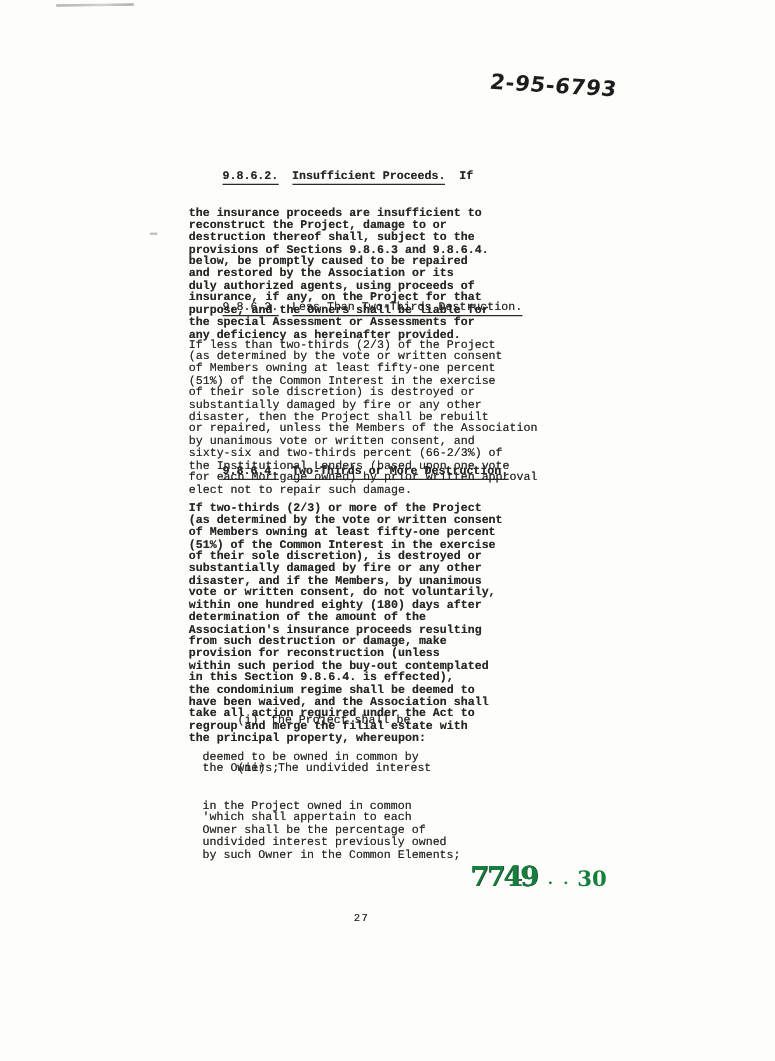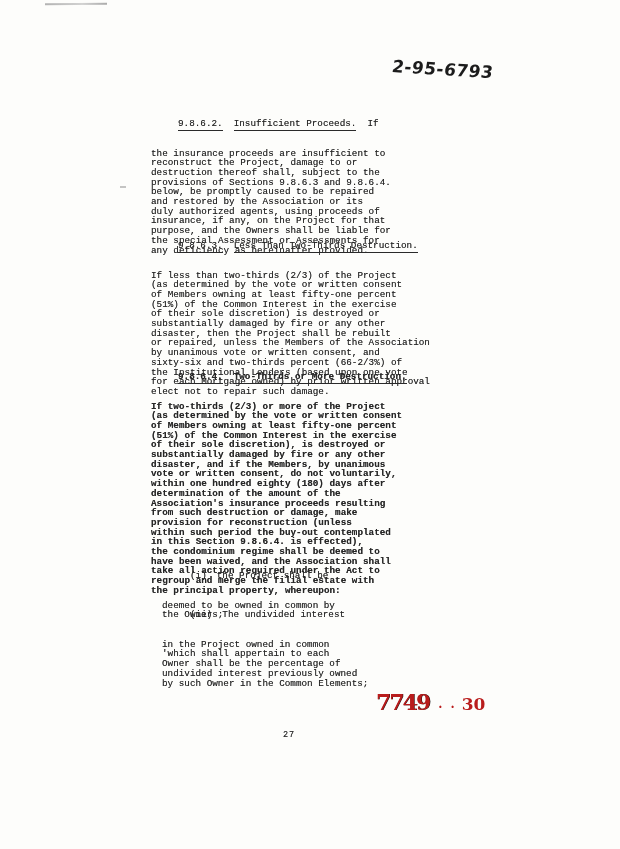--- a/index.html
+++ b/index.html
@@ -26,41 +26,41 @@
     position:absolute;left:392px;top:60px;width:130px;
     font-family:"DejaVu Sans",sans-serif;
     font-size:17px;font-weight:bold;color:#1c1c1c;
     transform:rotate(3.5deg) skewX(-6deg);
     letter-spacing:0.5px;white-space:nowrap;
   }
   
   .sec,.subitem{position:absolute;font-size:9.3px;line-height:9.7px;white-space:pre;}
   .sec{left:151px;width:330px;}
   .line{white-space:pre;text-shadow:0 0 0.35px rgba(20,20,20,.55);}
-  .s1{top:100px;}
+  .s1{top:117px;font-weight:bold;}
   .s2{top:222px;}
   .s3{top:353px;font-weight:bold;}
   .heading{padding-left:27px;}
   .num,.title{border-bottom:1px solid #2a2a2a;padding-bottom:0.5px;}
   .num{margin-right:11px;}
   .trail{margin-left:11px;}
   .subitem{line-height:9.9px;}
   .si1{left:162px;top:551px;}
   .si2{left:162px;top:590px;}
   .subitem .first{padding-left:28px;}
   .marker{margin-right:10px;}
   
   .footer-num{
     position:absolute;left:283px;top:730px;
     font-size:8.5px;letter-spacing:1px;color:#2b2b2b;
     text-shadow:0 0 .3px rgba(0,0,0,.5);
   }
   .stamp{
     position:absolute;left:376px;top:689px;white-space:nowrap;
-    font-family:"DejaVu Serif","Liberation Serif",serif;color:#b91c1c;
+    font-family:"DejaVu Serif","Liberation Serif",serif;color:#15803d;
   }
   .stamp-num{
     font-size:22px;font-weight:bold;letter-spacing:-2px;
     text-shadow:.5px 0 0 #121212;
   }
   .stamp-dots{font-size:12px;font-weight:bold;letter-spacing:2px;margin-left:9px;vertical-align:2px;}
   .stamp-suffix{font-size:17px;font-weight:bold;margin-left:5px;}
 </style>
 </head>
 <body>

